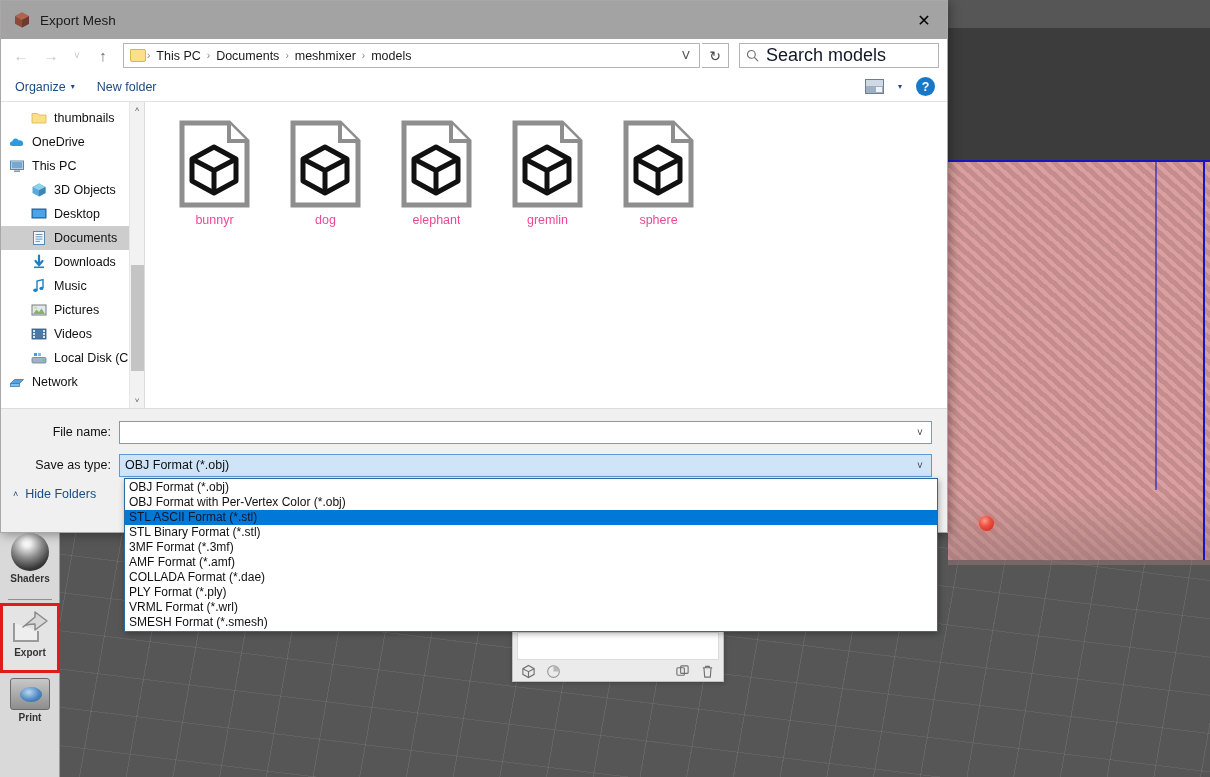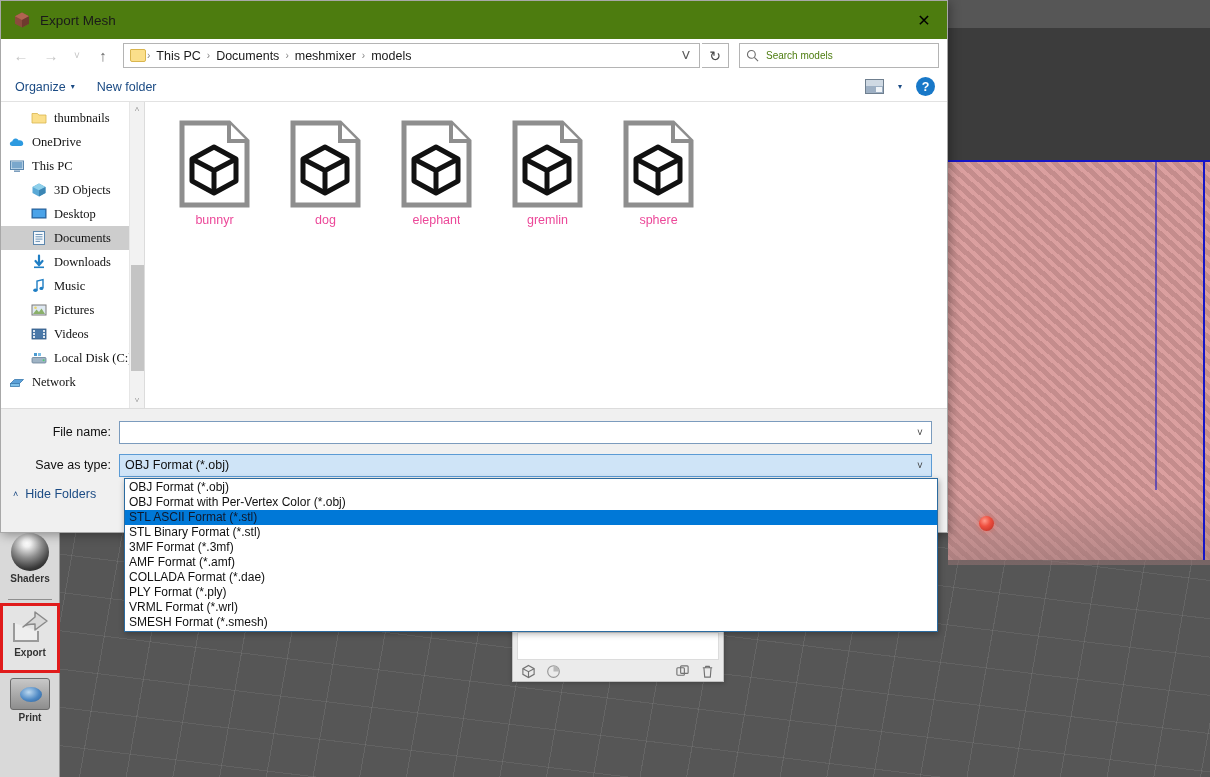--- a/index.html
+++ b/index.html
@@ -110,21 +110,21 @@
   #export-dialog {
     position: absolute; left: 0; top: 0; width: 948px; height: 533px;
     background: #ffffff;
     border: 1px solid #a8a8a8;
     box-shadow: 2px 2px 10px rgba(0,0,0,0.35);
     display: flex; flex-direction: column;
   }
   
   .titlebar {
     height: 38px; display: flex; align-items: center;
-    background: #4d7c0f; padding-left: 12px; flex: 0 0 auto;
+    background: #a3a3a3; padding-left: 12px; flex: 0 0 auto;
   }
   .title-icon { width: 18px; height: 18px; margin-right: 9px; }
   .title-text { font-size: 13.5px; color: #1a1a1a; }
   .title-close {
     margin-left: auto; width: 46px; height: 38px;
     display: flex; align-items: center; justify-content: center;
     cursor: pointer; font-size: 16px; color: #000;
   }
 
   
@@ -164,21 +164,21 @@
     width: 27px; height: 25px; border: 1px solid #b4b4b4;
     border-left: none; background: #fff;
     display: flex; align-items: center; justify-content: center;
     cursor: pointer; color: #454545; font-size: 14px; flex: 0 0 auto;
   }
   .searchbox {
     width: 200px; height: 25px; margin-left: 8px;
     border: 1px solid #b4b4b4; background: #fff;
     display: flex; align-items: center; padding: 0 6px; gap: 7px; flex: 0 0 auto;
   }
-  .search-ph { font-size: 10px; color: #4d7c0f; }
+  .search-ph { font-size: 18px; color: #0f172a; }
 
   
   .cmdbar {
     height: 30px; display: flex; align-items: center;
     padding: 0 12px 0 14px; border-bottom: 1px solid #e2e2e2; flex: 0 0 auto;
   }
   .cmd-item {
     font-size: 12.5px; color: #1b4b84; cursor: pointer;
     margin-right: 22px; display: flex; align-items: center; gap: 5px;
   }
@@ -197,21 +197,21 @@
     width: 19px; height: 19px; border-radius: 50%;
     background: #1878c8; color: #fff; font-size: 12.5px; font-weight: bold;
     display: flex; align-items: center; justify-content: center; cursor: pointer;
   }
 
   
   .dlg-body { flex: 1 1 auto; display: flex; min-height: 0; }
 
   .tree-pane {
     width: 143px; flex: 0 0 auto; background: #ffffff;
-    display: flex; position: relative; overflow: hidden; font-family: Liberation Serif, serif;
+    display: flex; position: relative; overflow: hidden;
   }
   .tree-list { flex: 1 1 auto; padding-top: 4px; overflow: hidden; }
   .tree-item {
     height: 24px; display: flex; align-items: center;
     gap: 7px; padding-left: 8px; cursor: pointer; font-size: 12.5px; color: #101010;
   }
   .tree-item.indent1 { padding-left: 30px; }
   .tree-item.selected { background: #cdcdcd; }
   .ti-label { white-space: nowrap; }
   .ti-ico { width: 16px; height: 16px; flex: 0 0 auto; }

